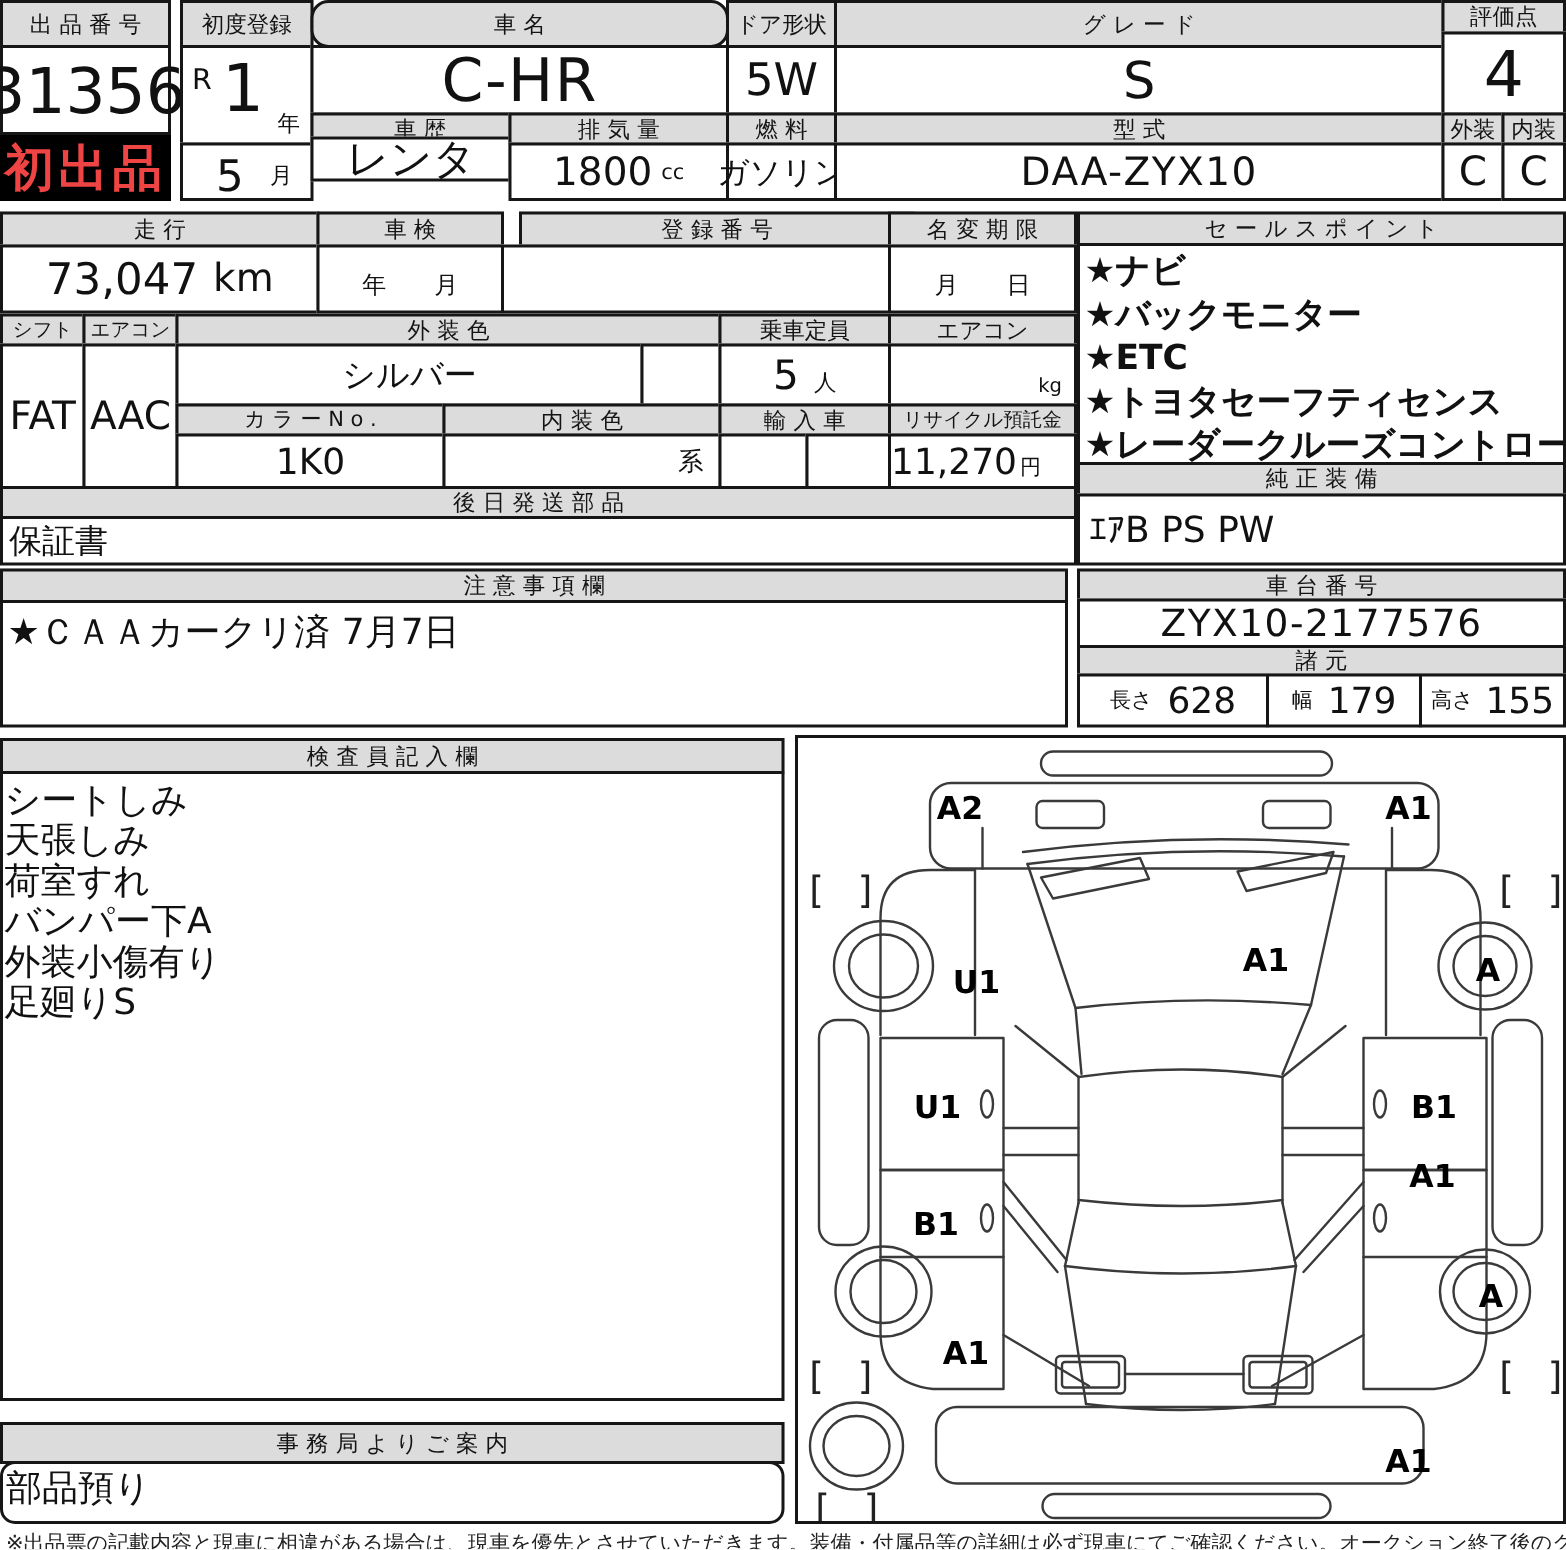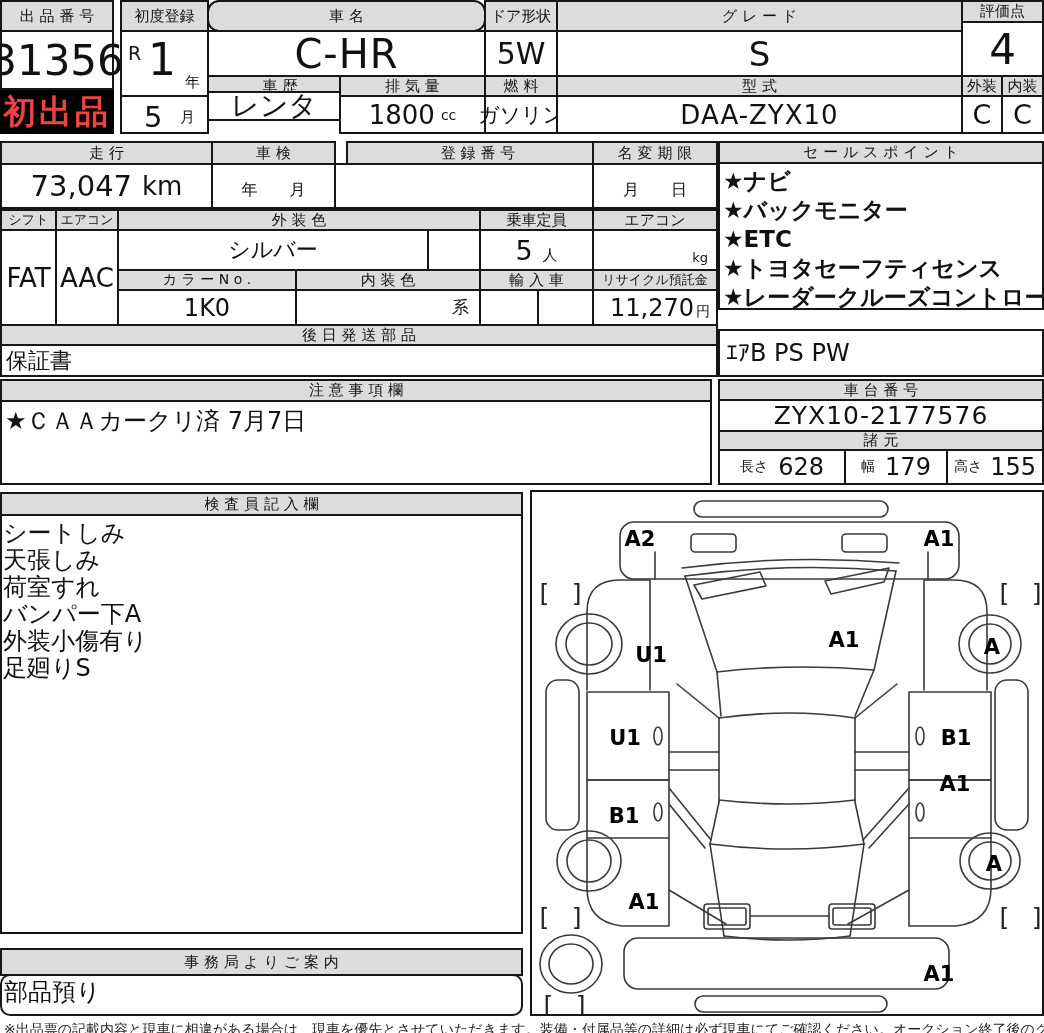--- a/index.html
+++ b/index.html
@@ -95,36 +95,37 @@
   <div class="c v" style="left:592px;top:229px;width:126px;height:42px;justify-content:flex-end;padding:14px 8px 0 0;font-size:13px;">kg</div>
 
   <div class="c hd" style="left:117px;top:269px;width:180px;height:22px;font-size:14px;">カ ラ ー N o .</div>
   <div class="c v" style="left:117px;top:289px;width:180px;height:37px;font-size:24px;">1K0</div>
   <div class="c hd" style="left:295px;top:269px;width:186px;height:22px;">内 装 色</div>
   <div class="c v" style="left:295px;top:289px;width:186px;height:37px;justify-content:flex-end;padding-right:10px;font-size:17px;">系</div>
   <div class="c hd" style="left:479px;top:269px;width:115px;height:22px;text-align:right;">輸 入 車</div>
   <div class="c" style="left:479px;top:289px;width:60px;height:37px;"></div>
   <div class="c" style="left:537px;top:289px;width:57px;height:37px;"></div>
   <div class="c hd" style="left:592px;top:269px;width:126px;height:22px;font-size:13px;">リサイクル預託金</div>
-  <div class="c v" style="left:592px;top:289px;width:126px;height:37px;justify-content:flex-end;padding-right:6px;">
+  <div class="c v" style="left:592px;top:289px;width:126px;height:37px;justify-content:flex-start;padding-right:6px;">
     <span style="font-size:24px;">11,270</span>
     <span style="font-size:14px;margin:8px 0 0 2px;">円</span>
   </div>
 
   <div class="c hd" style="left:0;top:324px;width:718px;height:22px;">後 日 発 送 部 品</div>
   <div class="c vl" style="left:0;top:344px;width:718px;height:33px;font-size:22px;padding-left:4px;">保証書</div>
 
   <div class="c hd" style="left:718px;top:141px;width:326px;height:23px;">セ ー ル ス ポ イ ン ト</div>
   <div class="c lines" style="left:718px;top:162px;width:326px;height:148px;font-weight:bold;font-size:23px;line-height:29px;padding:3px 0 0 3px;overflow:hidden;">
     <div>★ナビ</div>
     <div>★バックモニター</div>
     <div>★ETC</div>
     <div>★トヨタセーフティセンス</div>
     <div>★レーダークルーズコントロール</div>
   </div>
+  <div class="c hd" style="left:718px;top:308px;width:326px;height:23px;">純 正 装 備</div>
   <div class="c vl" style="left:718px;top:329px;width:326px;height:48px;font-size:24px;padding-left:6px;">ｴｱB PS PW</div>
 
   <div class="c hd" style="left:0;top:379px;width:712px;height:23px;">注 意 事 項 欄</div>
   <div class="c" style="left:0;top:400px;width:712px;height:85px;font-size:24px;padding:3px 0 0 3px;">★ＣＡＡカークリ済 7月7日</div>
 
   <div class="c hd" style="left:718px;top:379px;width:326px;height:22px;">車 台 番 号</div>
   <div class="c v" style="left:718px;top:399px;width:326px;height:33px;font-size:25px;letter-spacing:1px;">ZYX10-2177576</div>
   <div class="c hd" style="left:718px;top:430px;width:326px;height:21px;">諸 元</div>
   <div class="c v" style="left:718px;top:449px;width:128px;height:36px;">
     <span style="font-size:14px;margin-right:10px;">長さ</span>

